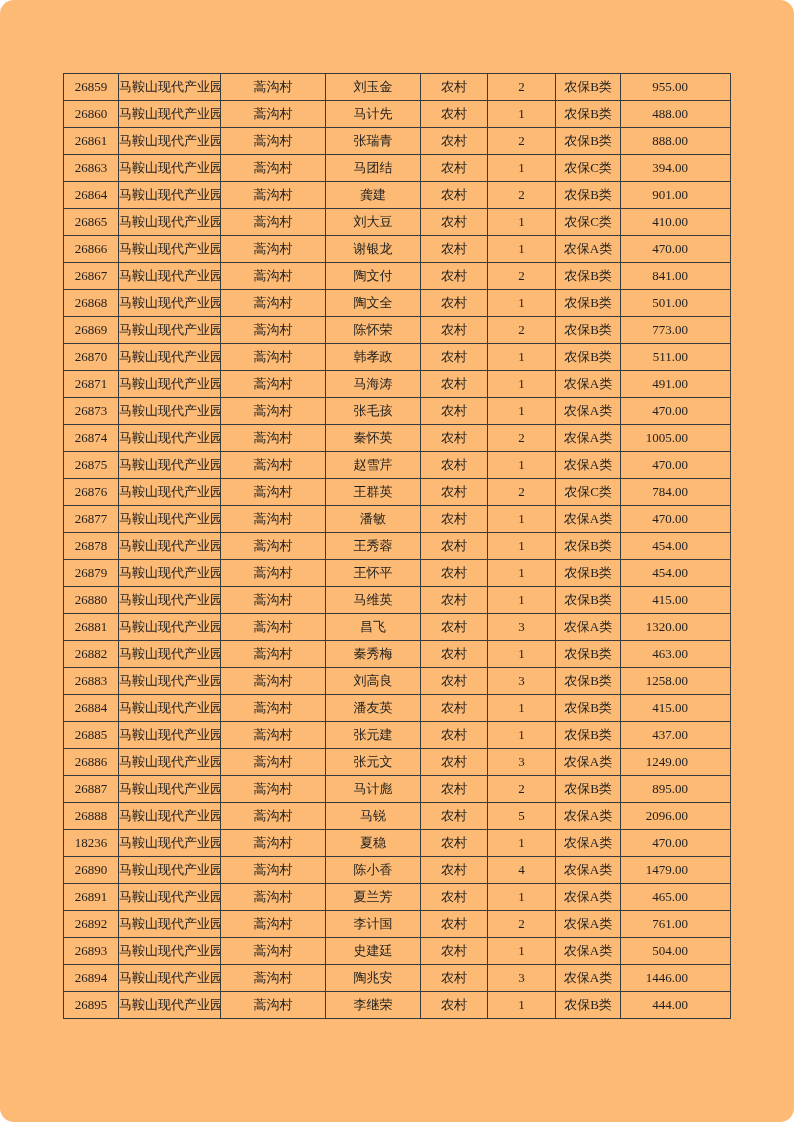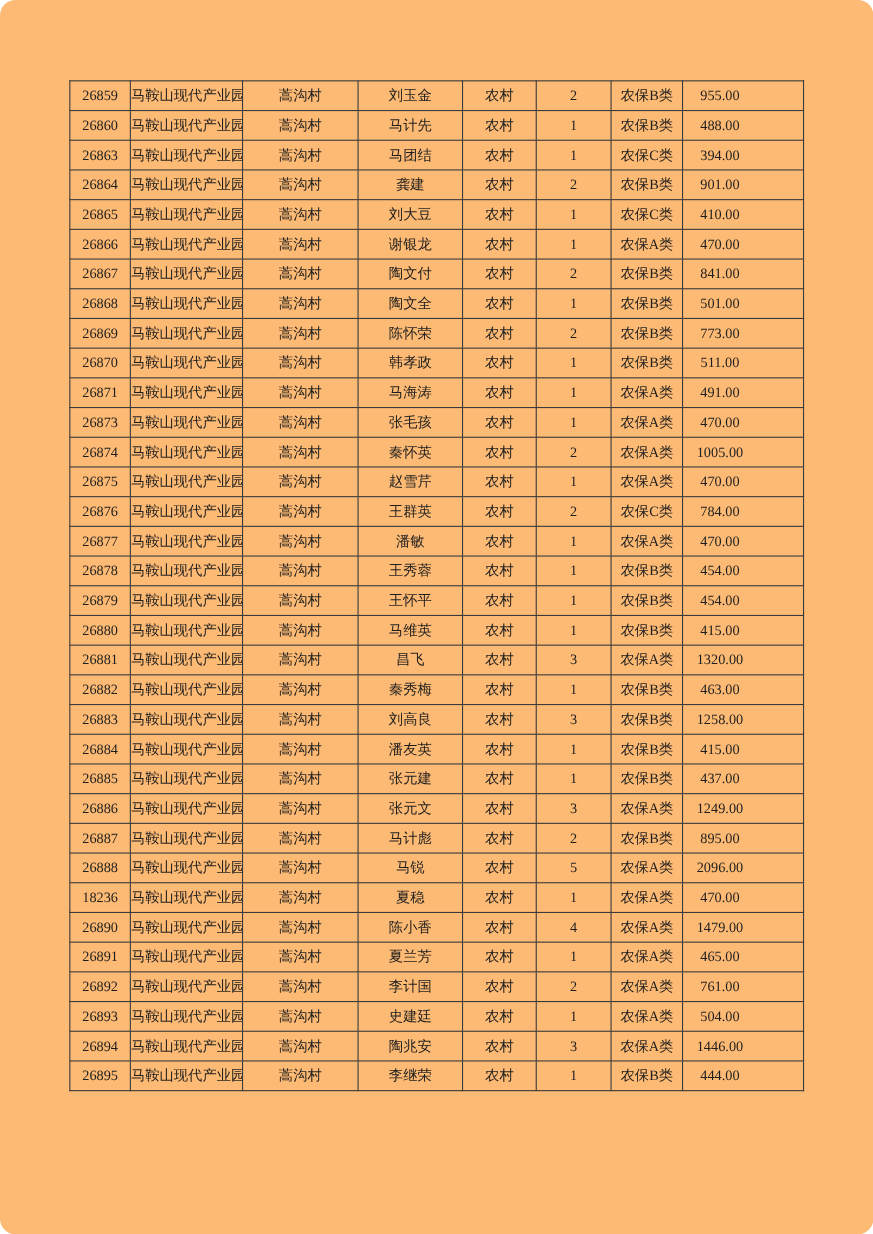--- a/index.html
+++ b/index.html
@@ -35,20 +35,21 @@
     vertical-align: middle;
     padding: 0;
     overflow: hidden;
     white-space: nowrap;
   }
   table.grid td.col-park {
     text-align: left;
     padding-left: 0;
   }
   table.grid td.col-amount {
+    text-align: right;
     padding-right: 42px;
   }
 </style>
 </head>
 <body>
 
 <div class="sheet">
   <table class="grid">
     <colgroup>
       <col style="width:55px">
@@ -75,20 +76,30 @@
           <td class="col-id">26860</td>
           <td class="col-park">马鞍山现代产业园</td>
           <td class="col-village">蒿沟村</td>
           <td class="col-name">马计先</td>
           <td class="col-residence">农村</td>
           <td class="col-persons">1</td>
           <td class="col-category">农保B类</td>
           <td class="col-amount">488.00</td>
         </tr>
         <tr>
+          <td class="col-id">26861</td>
+          <td class="col-park">马鞍山现代产业园</td>
+          <td class="col-village">蒿沟村</td>
+          <td class="col-name">张瑞青</td>
+          <td class="col-residence">农村</td>
+          <td class="col-persons">2</td>
+          <td class="col-category">农保B类</td>
+          <td class="col-amount">888.00</td>
+        </tr>
+        <tr>
           <td class="col-id">26863</td>
           <td class="col-park">马鞍山现代产业园</td>
           <td class="col-village">蒿沟村</td>
           <td class="col-name">马团结</td>
           <td class="col-residence">农村</td>
           <td class="col-persons">1</td>
           <td class="col-category">农保C类</td>
           <td class="col-amount">394.00</td>
         </tr>
         <tr>

